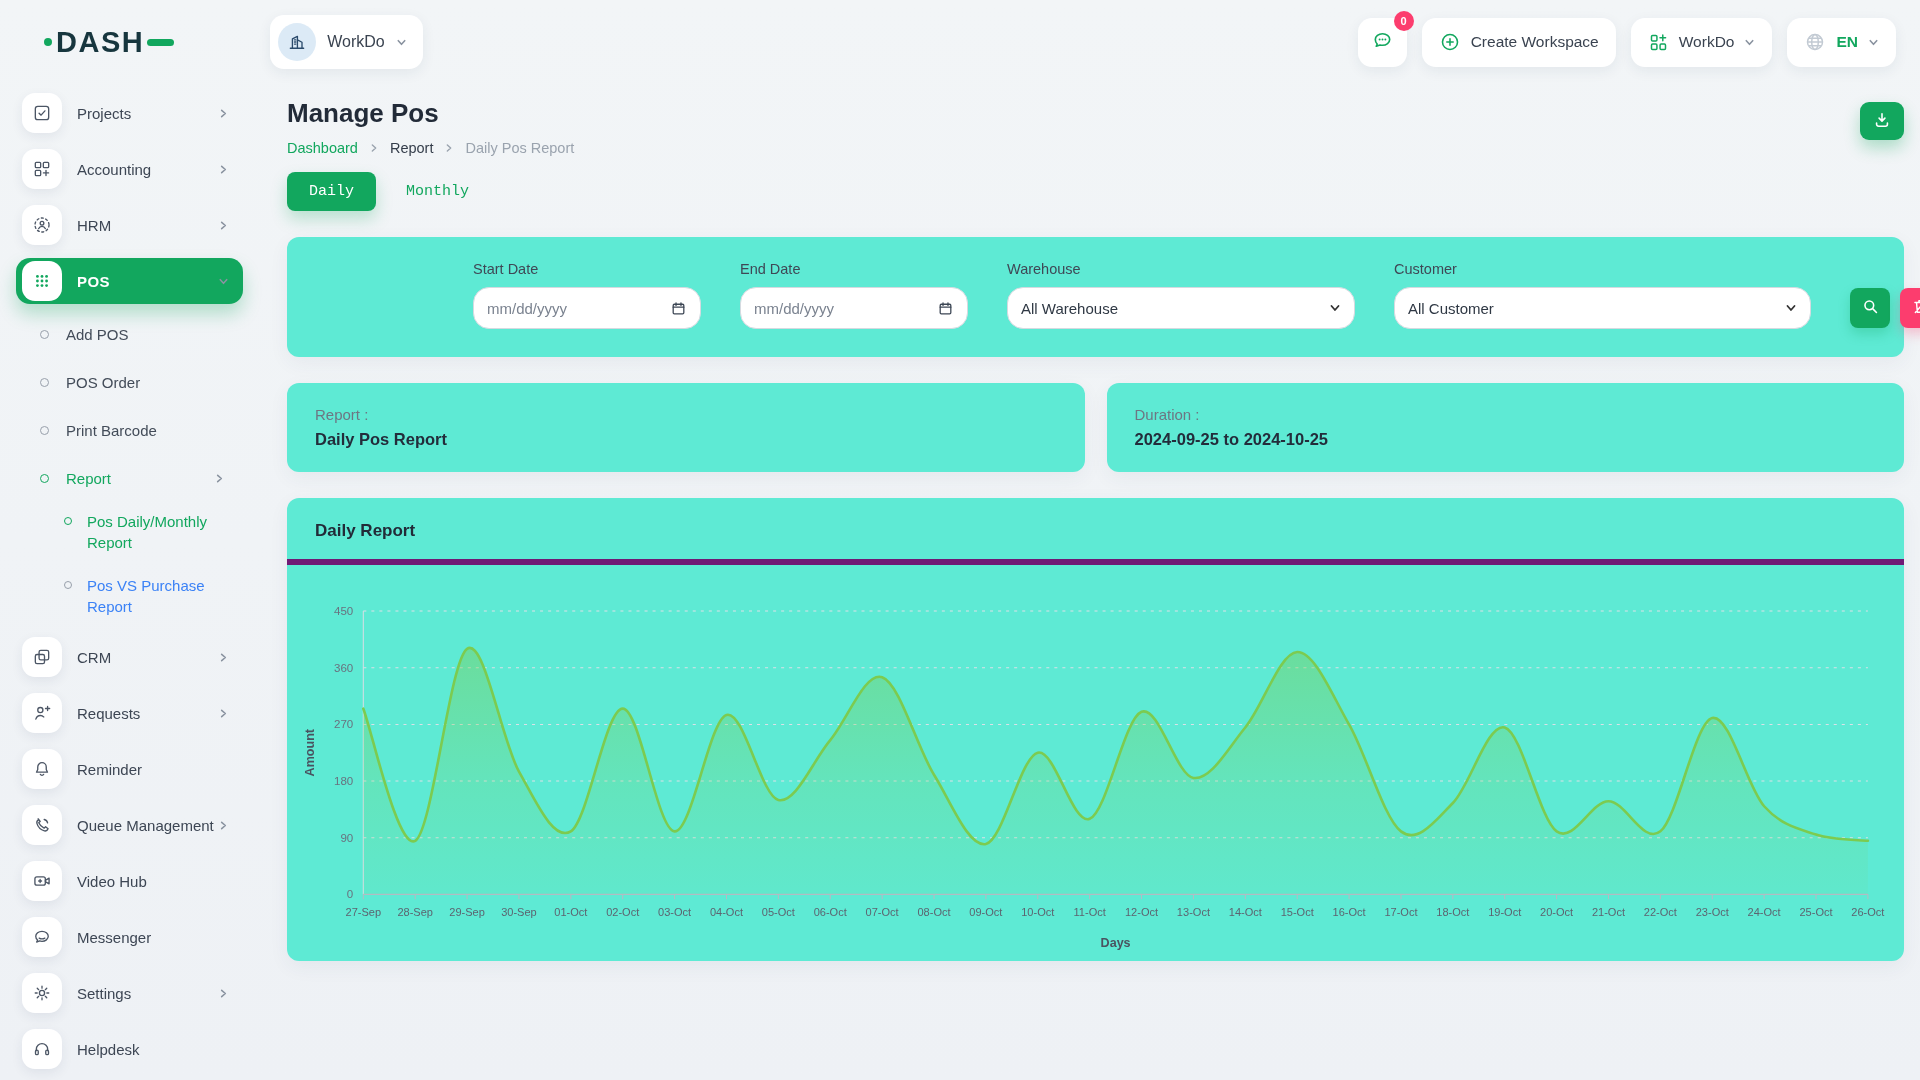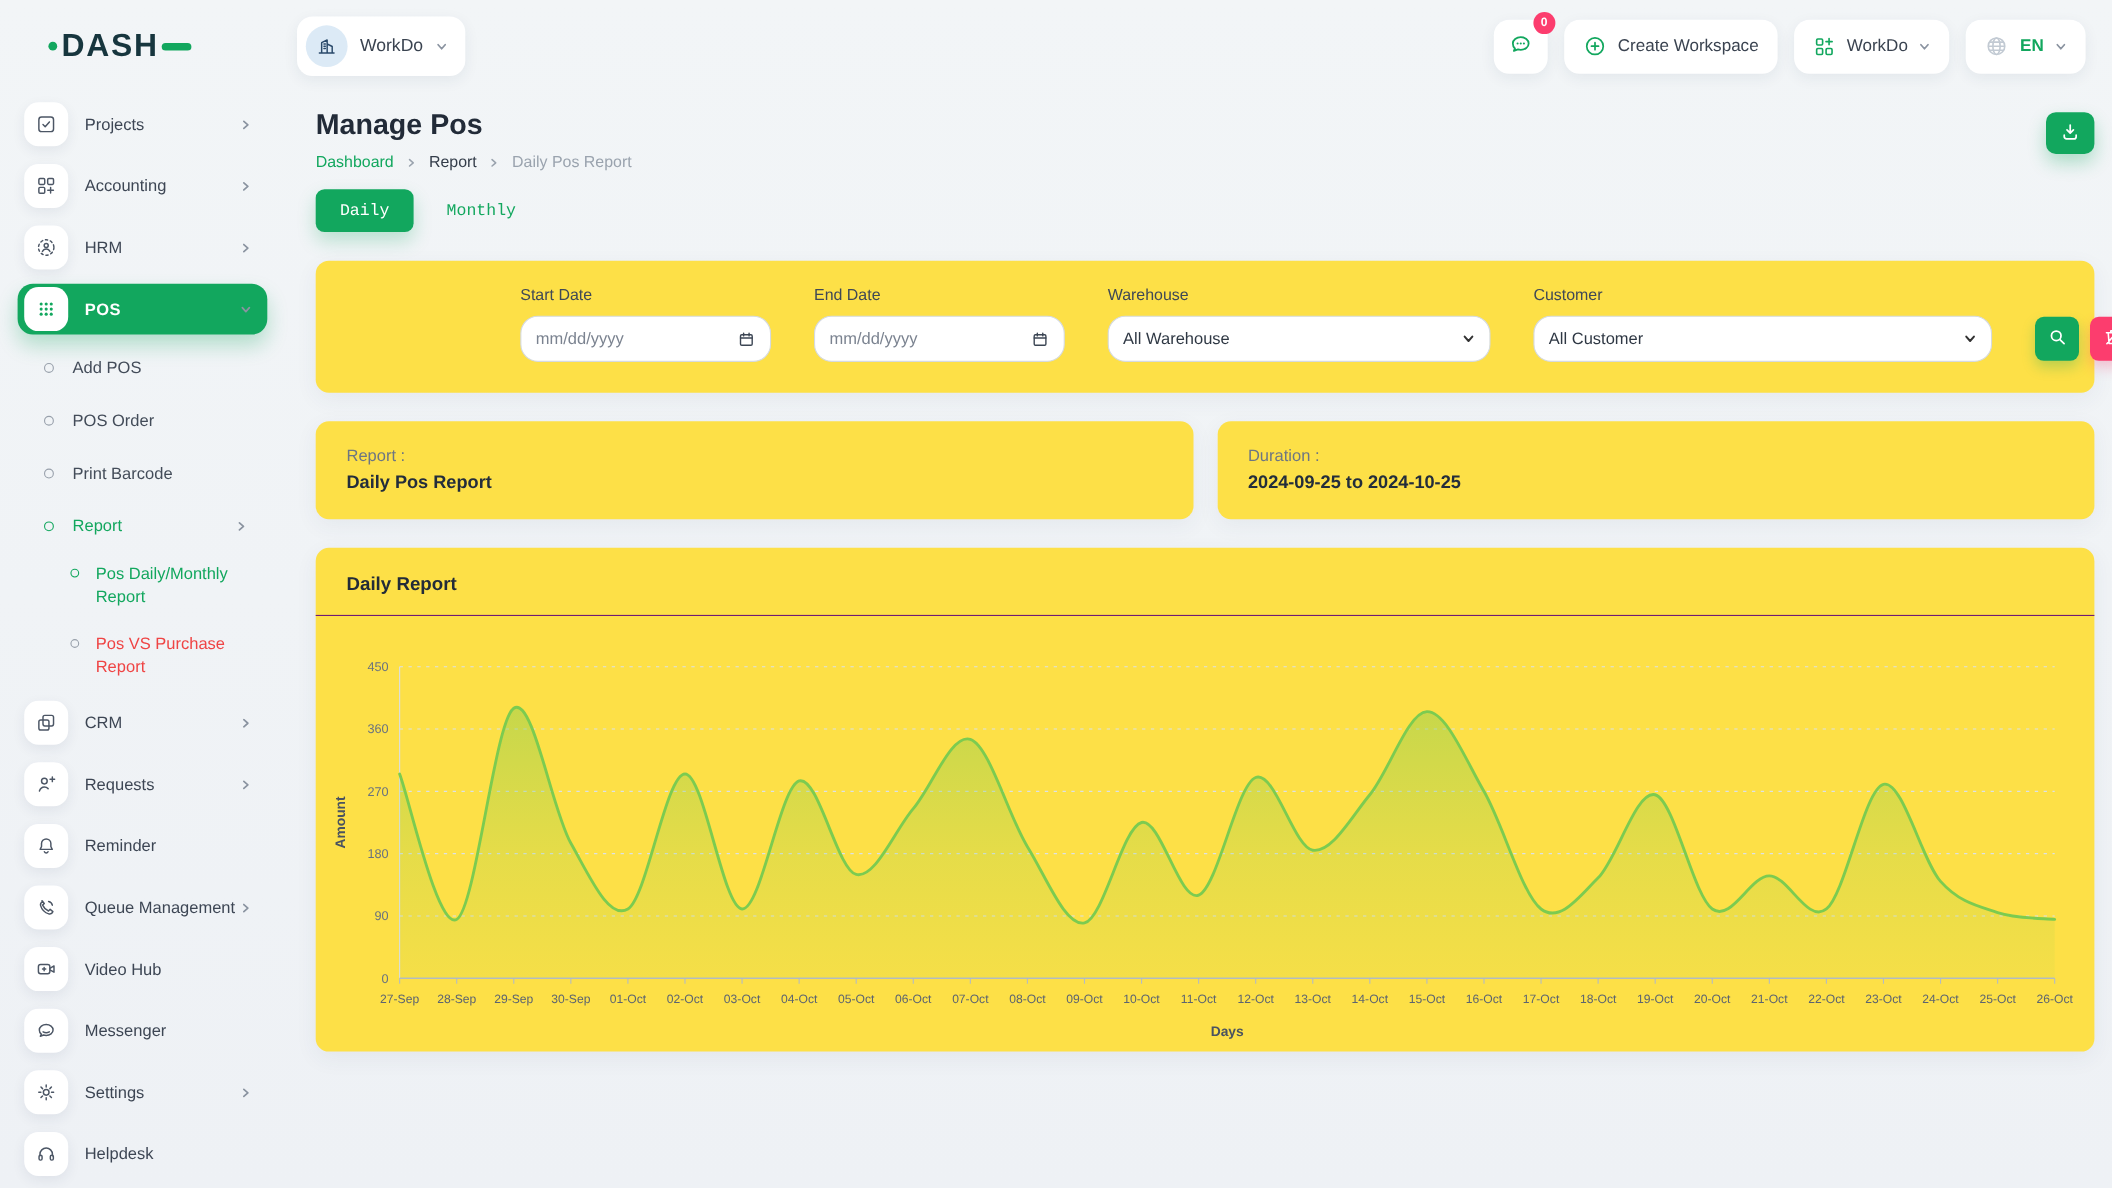--- a/index.html
+++ b/index.html
@@ -38,58 +38,58 @@
   .side-item .chev{margin-left:auto;margin-right:6px}
   .side-item.active{background:var(--primary);color:#fff;box-shadow:0 10px 18px rgba(18,167,94,.28)}
   .side-item.active .icon-card{color:var(--primary);box-shadow:none}
   .side-item.active .lbl{font-weight:700;letter-spacing:.4px}
   .side-sub{display:flex;align-items:center;height:40px;margin-bottom:8px;padding:0 10px 0 24px;color:#434c59;font-size:15px;cursor:pointer}
   .ring{width:9px;height:9px;border:1.8px solid #98a0ab;border-radius:50%;margin-right:17px;flex:none;box-sizing:border-box}
   .ring.sm{width:8px;height:8px;margin-right:15px}
   .side-sub .chev{margin-left:auto;margin-right:8px}
   .side-sub.active{color:var(--primary)}
   .side-sub.active .ring,.side-subsub.active .ring{border-color:var(--primary)}
-  .side-subsub{display:flex;align-items:flex-start;padding:5px 4px 5px 48px;margin-bottom:12px;color:#ef4444;font-size:15px;line-height:21px;cursor:pointer}
+  .side-subsub{display:flex;align-items:flex-start;padding:5px 4px 5px 48px;margin-bottom:12px;color:#3b82f6;font-size:15px;line-height:21px;cursor:pointer}
   .side-subsub .ring{margin-top:6px}
   .side-subsub.active{color:var(--primary)}
   
   main{flex:1;margin-left:44px;min-width:0}
   .page-head{display:flex;justify-content:space-between;align-items:flex-start}
   h1{font-size:26px;font-weight:700;color:#222b38;margin:14px 0 11px}
   .breadcrumb{display:flex;gap:11px;font-size:14.5px;align-items:center}
   .bc-link{color:var(--primary);cursor:pointer;text-decoration:none}
   .bc-mid{color:#343d4a;cursor:pointer;text-decoration:none}
   .bc-muted{color:#9aa3ae}
   .sep{display:inline-flex;color:#9aa3ae}
   .dl-btn{width:44px;height:38px;margin-top:18px;border-radius:9px;background:var(--primary);border:none;color:#fff;
           display:flex;align-items:center;justify-content:center;cursor:pointer;box-shadow:0 8px 16px rgba(18,167,94,.3)}
   .tabs{display:flex;align-items:center;gap:8px;margin-top:16px}
   .tab{padding:11px 22px;border-radius:8px;border:none;background:transparent;color:var(--primary);font-size:15px;
        font-weight:500;cursor:pointer;font-family:Liberation Mono, monospace}
   .tab.active{background:var(--primary);color:#fff;box-shadow:0 8px 16px rgba(18,167,94,.25)}
-  .card{background:#fde047;border-radius:12px;box-shadow:0 6px 20px rgba(45,65,95,.06)}
+  .card{background:#5eead4;border-radius:12px;box-shadow:0 6px 20px rgba(45,65,95,.06)}
   .filter-card{margin-top:26px;display:flex;align-items:flex-end;padding:24px 18px 28px 186px;gap:39px}
   .field label{display:block;font-size:14.5px;color:#3f4856;margin-bottom:10px}
   .control{height:42px;border:1px solid #d5dae0;border-radius:16px;display:flex;align-items:center;
            justify-content:space-between;padding:0 13px;font-size:15px;background:#fff;cursor:pointer;box-sizing:border-box}
   .control .ph{color:#7b8390}
   .control .val{color:#2f3844}
   .control .chev{color:#333}
   .cal{display:inline-flex;color:#3c4654}
   .f-date{width:228px}.f-wh{width:348px}.f-cu{width:417px}
   .filter-actions{margin-left:auto;display:flex;gap:10px;padding-bottom:1px}
   .sq-btn{width:40px;height:40px;border-radius:8px;border:none;display:flex;align-items:center;justify-content:center;color:#fff;cursor:pointer}
   .sq-btn.green{background:var(--primary);box-shadow:0 6px 12px rgba(18,167,94,.28)}
   .sq-btn.pink{background:var(--danger);box-shadow:0 6px 12px rgba(252,61,110,.28)}
   .summary-row{display:flex;gap:22px;margin-top:26px}
   .summary{flex:1;padding:23px 28px}
   .muted-label{color:#6d7683;font-size:15px}
   .value{color:#232d3b;font-weight:700;font-size:16.5px;margin-top:7px}
   .chart-card{margin-top:26px;padding-bottom:6px}
-  .chart-title{padding:23px 28px 18px;font-size:17px;font-weight:700;color:#222b38;border-bottom:1px solid #701a75}
+  .chart-title{padding:23px 28px 18px;font-size:17px;font-weight:700;color:#222b38;border-bottom:6px solid #701a75}
   .chart-body{padding:26px 18px 0 12px}
   .chart-body svg{width:100%;display:block}
   :root{--primary:#12a75e;--danger:#fc3d6e}
 </style>
 </head>
 <body>
 
 <div class="app">
 
   <header>

